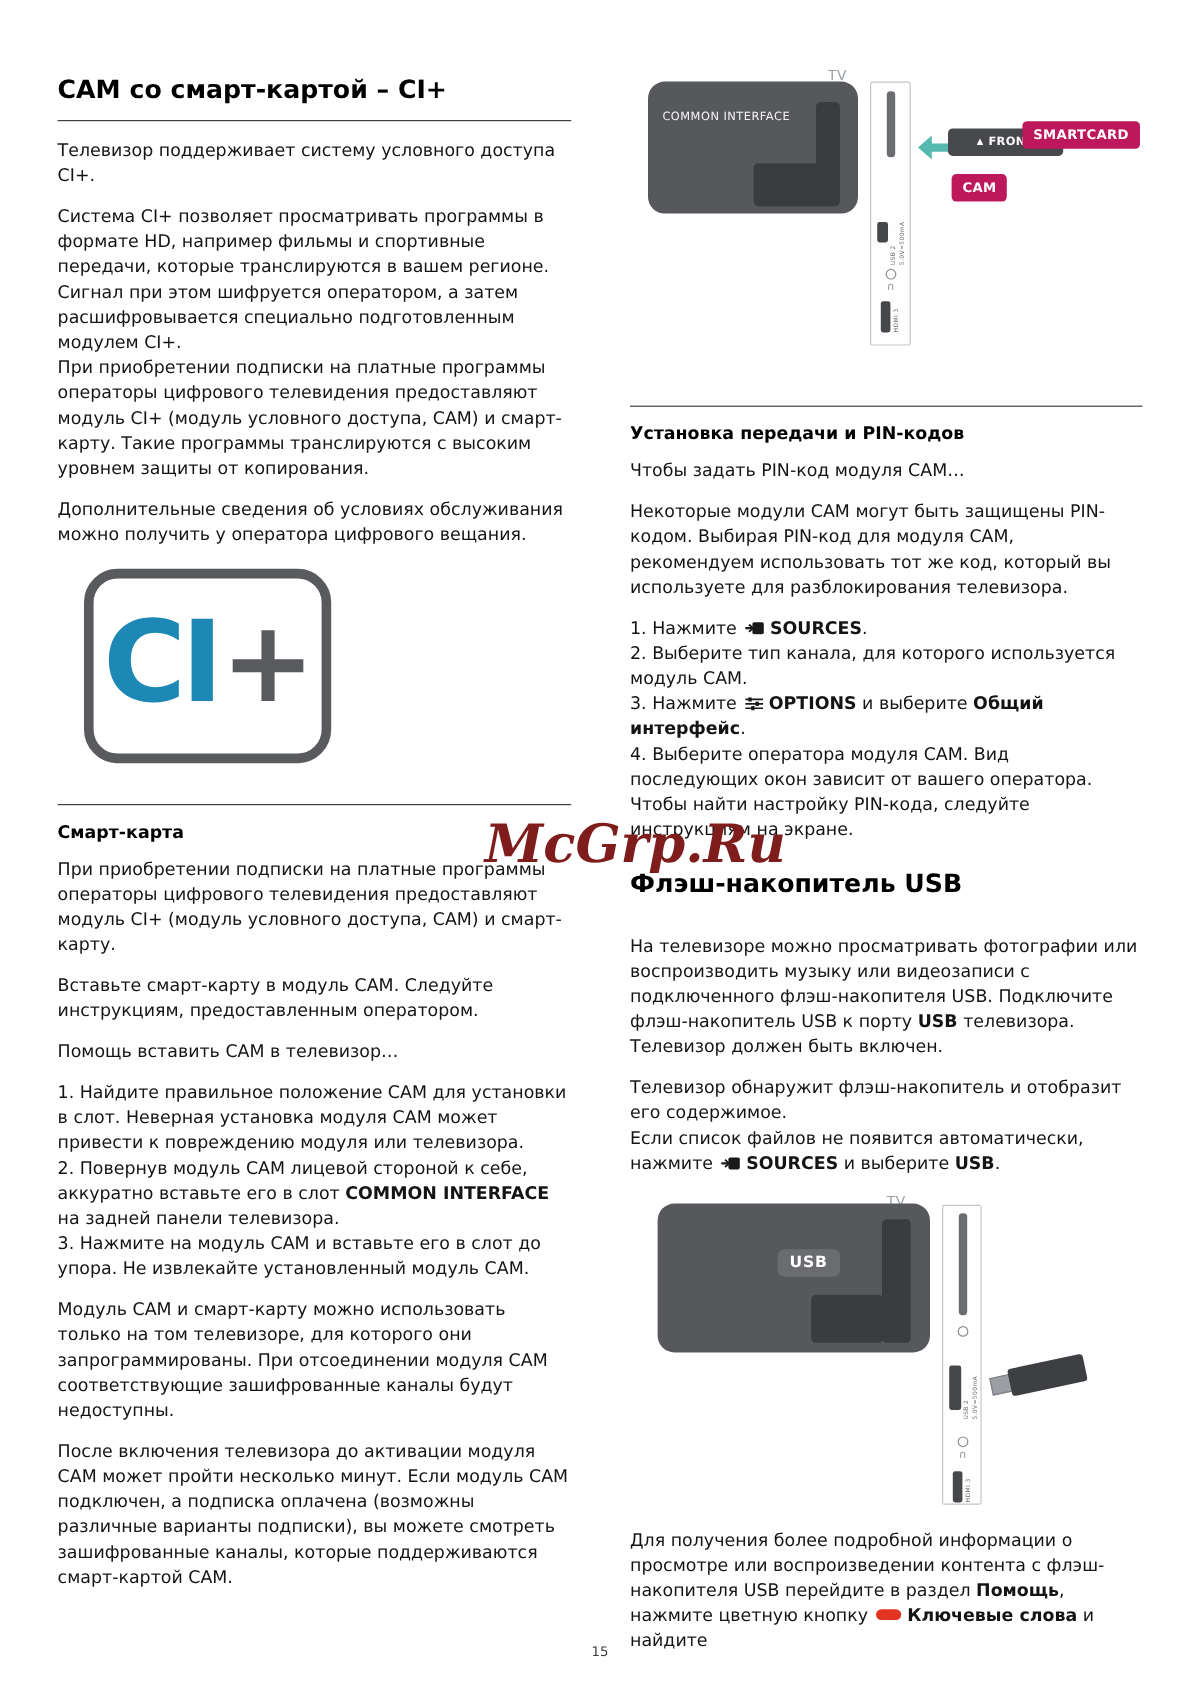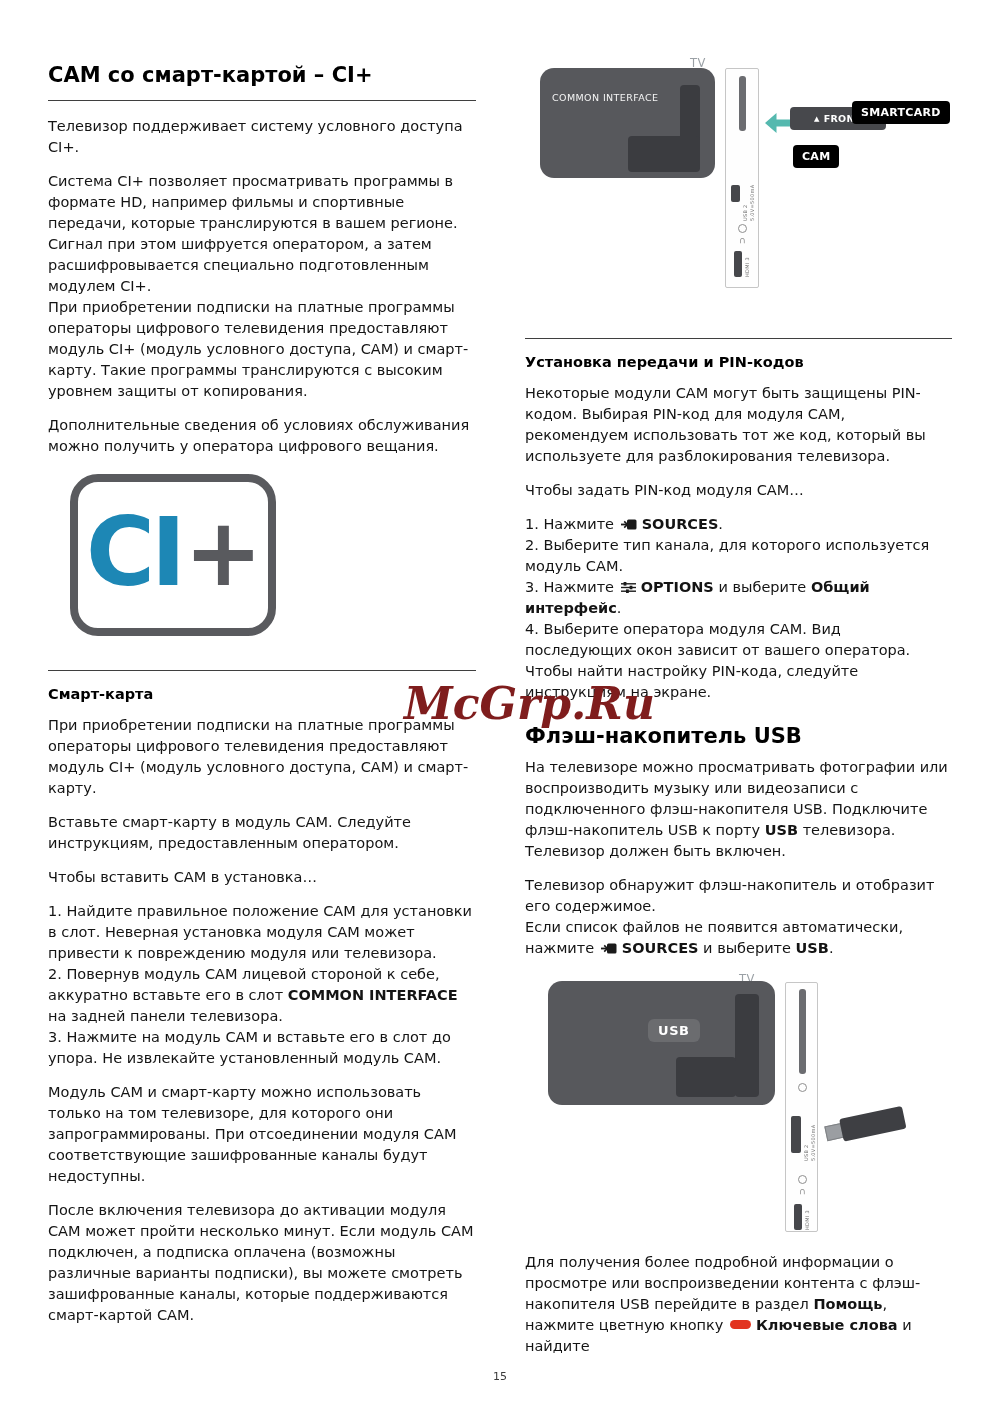--- a/index.html
+++ b/index.html
@@ -7,21 +7,21 @@
   body { width:1000px; height:1414px; position:relative; overflow:hidden;
          font-family:"DejaVu Sans","Liberation Sans",sans-serif; color:#141414; }
   .page { position:absolute; left:0; top:0; width:1000px; height:1414px; background:#fff; }
 
   .col { position:absolute; }
   .col-left  { left:48px;  top:62px; width:428px; }
   .col-right { left:525px; top:55px; width:427px; }
 
   h1 { font-size:21px; font-weight:700; line-height:1.25; color:#000; margin-bottom:12px; }
   h2 { font-size:14.5px; font-weight:700; color:#000; margin-bottom:13px; }
-  .usb-heading { margin-top:20px; margin-bottom:8px; }
+  .usb-heading { margin-top:20px; margin-bottom:30px; }
   .para { font-size:14.5px; line-height:21px; margin-bottom:13px; }
   .blk { display:block; }
   b { font-weight:700; }
   .rule { height:0; border-top:1px solid #3f3f3f; margin-bottom:15px; }
 
   
   .inline-icon { display:inline-block; vertical-align:-1px; margin:0 5px 0 2px; line-height:0; }
   .key-pill { display:inline-block; width:21px; height:9px; border-radius:5px;
               background:#e23420; vertical-align:1px; margin:0 5px 0 2px; }
 
@@ -45,21 +45,21 @@
                      letter-spacing:0.6px; background:rgba(255,255,255,0.12);
                      padding:4px 10px; border-radius:6px; }
   .pslot { position:absolute; background:#3b3c40; border-radius:4px; }
   .strip { position:absolute; background:#fefefe; border:1px solid #c6c6c6; border-radius:2px; }
   .slot-line { position:absolute; background:#6b6c70; border-radius:3px; }
   .port-circle { position:absolute; width:9px; height:9px; border:1.3px solid #8f8f8f; border-radius:50%; }
   .port-dark { position:absolute; background:#46474b; border-radius:2px; }
   .vtext { position:absolute; writing-mode:vertical-rl; transform:rotate(180deg);
            font-size:5px; color:#707070; letter-spacing:0.3px; line-height:1.3; white-space:nowrap; }
   .headphone { position:absolute; font-size:9px; color:#8f8f8f; line-height:1; }
-  .chip { position:absolute; background:#000000; color:#fff; font-size:11px; font-weight:700;
+  .chip { position:absolute; background:#be185d; color:#fff; font-size:11px; font-weight:700;
           padding:5px 9px; border-radius:4px; letter-spacing:0.3px; white-space:nowrap; }
   .chip-front { background:#47484c; font-size:9.5px; padding:6px 24px; }
   .front-arrow { margin-right:4px; font-size:7px; vertical-align:1px; }
   .teal-arrow { position:absolute; line-height:0; }
   .usb-stick { position:absolute; display:flex; align-items:center; transform:rotate(-12deg); }
   .stick-conn { width:17px; height:15px; background:#9b9ea2; border:1px solid #7e8184; }
   .stick-body { width:64px; height:23px; background:#3e3f43; border-radius:3px; margin-left:-1px; }
 
   
   .watermark { position:absolute; left:404px; top:678px; z-index:30; white-space:nowrap;
@@ -87,21 +87,21 @@
     <div class="ci-logo">
       <div class="ci-frame"></div>
       <div class="ci-word"><span class="ci-ci">CI</span><span class="ci-pl">+</span></div>
     </div>
 
     <div class="rule"></div>
     <h2>Смарт-карта</h2>
 
     <p class="para">При приобретении подписки на платные программы операторы цифрового телевидения предоставляют модуль CI+ (модуль условного доступа, CAM) и смарт-карту.</p>
     <p class="para">Вставьте смарт-карту в модуль CAM. Следуйте инструкциям, предоставленным оператором.</p>
-    <p class="para">Чтобы вставить CAM в установка…</p>
+    <p class="para">Помощь вставить CAM в телевизор…</p>
 
     <p class="para">
       <span class="blk">1. Найдите правильное положение CAM для установки в слот. Неверная установка модуля CAM может привести к повреждению модуля или телевизора.</span>
       <span class="blk"><span>2. Повернув модуль CAM лицевой стороной к себе, аккуратно вставьте его в слот </span><b>COMMON INTERFACE</b><span> на задней панели телевизора.</span></span>
       <span class="blk">3. Нажмите на модуль CAM и вставьте его в слот до упора. Не извлекайте установленный модуль CAM.</span>
     </p>
 
     <p class="para">Модуль CAM и смарт-карту можно использовать только на том телевизоре, для которого они запрограммированы. При отсоединении модуля CAM соответствующие зашифрованные каналы будут недоступны.</p>
     <p class="para">После включения телевизора до активации модуля CAM может пройти несколько минут. Если модуль CAM подключен, а подписка оплачена (возможны различные варианты подписки), вы можете смотреть зашифрованные каналы, которые поддерживаются смарт-картой CAM.</p>
   </div>
@@ -128,22 +128,22 @@
       <div class="teal-arrow" style="left:240px;top:57px"><svg width="26" height="22" viewBox="0 0 26 22">
             <path d="M26 7.5 H11.5 V1 L0 11 L11.5 21 V14.5 H26 Z" fill="#55b9af"></path>
           </svg></div>
       <div class="chip chip-front" style="left:265px;top:52px"><span class="front-arrow">▲</span><span>FRONT</span></div>
       <div class="chip" style="left:327px;top:46px"><span>SMARTCARD</span></div>
       <div class="chip" style="left:268px;top:90px"><span>CAM</span></div>
     </div>
 
     <div class="rule"></div>
     <h2>Установка передачи и PIN-кодов</h2>
+    <p class="para">Чтобы задать PIN-код модуля CAM…</p>
     <p class="para">Некоторые модули CAM могут быть защищены PIN-кодом. Выбирая PIN-код для модуля CAM, рекомендуем использовать тот же код, который вы используете для разблокирования телевизора.</p>
-    <p class="para">Чтобы задать PIN-код модуля CAM…</p>
 
     <p class="para">
       <span class="blk"><span>1. Нажмите </span><span class="inline-icon"><svg width="16" height="11" viewBox="0 0 16 11">
               <rect x="6" y="0.5" width="9.5" height="10" rx="1.5" fill="#1a1a1a"></rect>
               <path d="M0 5.5 H6" stroke="#1a1a1a" stroke-width="1.8"></path>
               <path d="M3.2 2.4 L6.4 5.5 L3.2 8.6" fill="none" stroke="#1a1a1a" stroke-width="1.6"></path>
             </svg></span><b>SOURCES</b><span>.</span></span>
       <span class="blk">2. Выберите тип канала, для которого используется модуль CAM.</span>
       <span class="blk"><span>3. Нажмите </span><span class="inline-icon"><svg width="15" height="11" viewBox="0 0 15 11">
               <g stroke="#1a1a1a" stroke-width="1.4">

